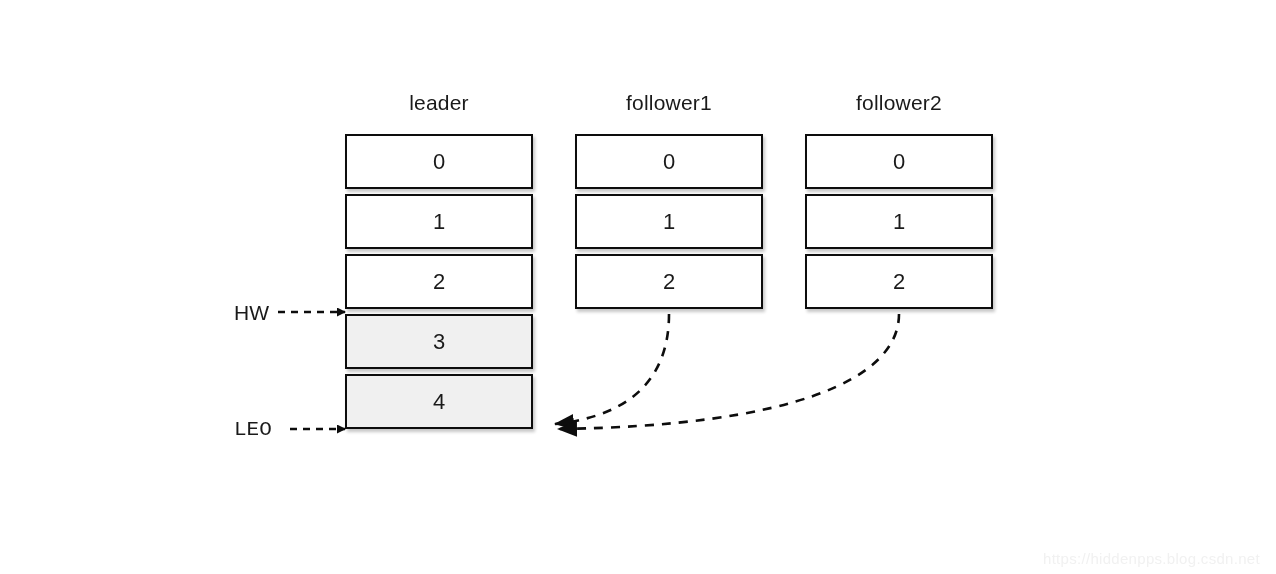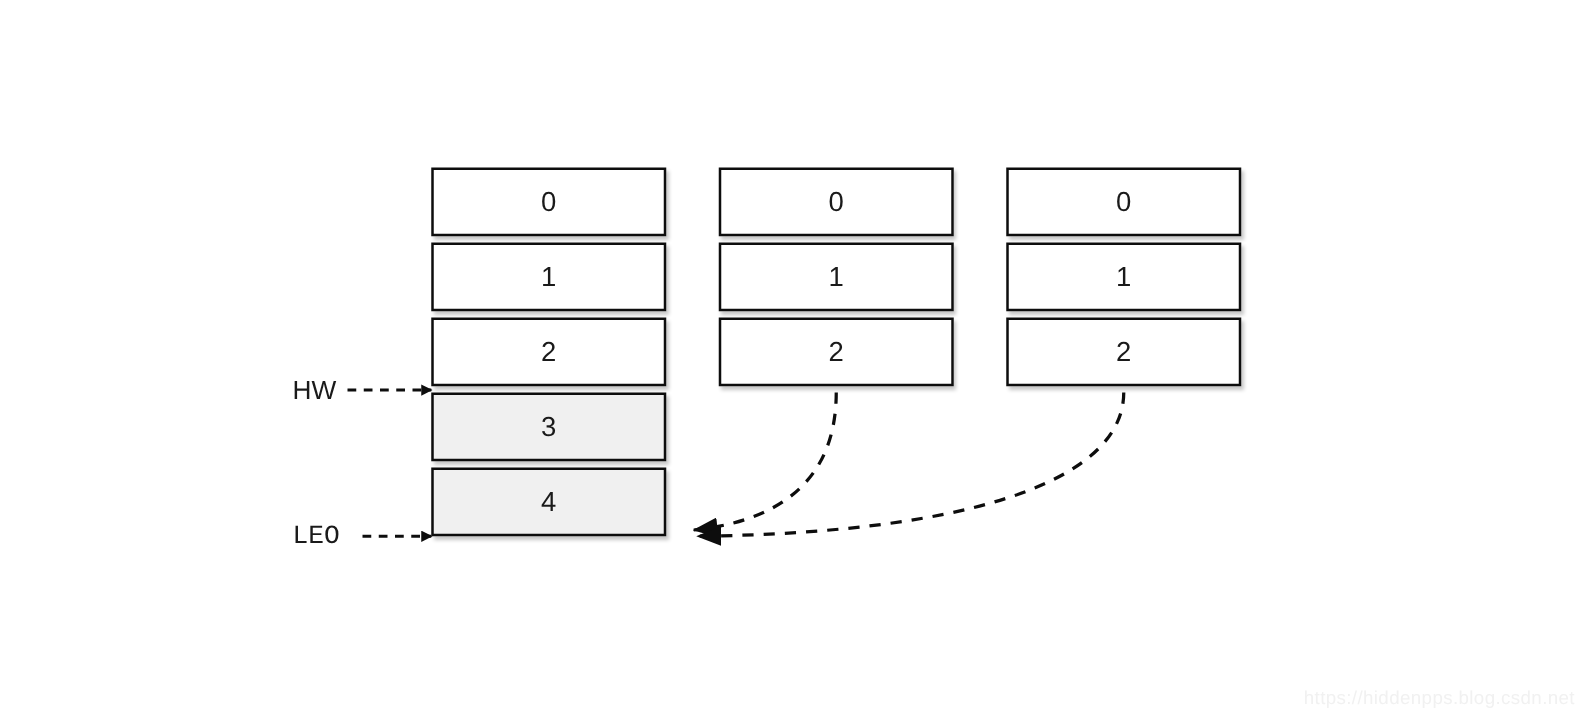--- a/index.html
+++ b/index.html
@@ -80,20 +80,23 @@
     color: #f1f1f1;
     white-space: nowrap;
     letter-spacing: 0.3px;
   }
 </style>
 </head>
 <body>
 
 <div id="canvas">
 
+  <div class="col-title" style="left:345px; top:92px; width:188px;">leader</div>
+  <div class="col-title" style="left:575px; top:92px; width:188px;">follower1</div>
+  <div class="col-title" style="left:805px; top:92px; width:188px;">follower2</div>
 
   <div class="replica" style="left:345px; top:134px;">
     <div class="cell">0</div>
     <div class="cell">1</div>
     <div class="cell">2</div>
     <div class="cell shaded">3</div>
     <div class="cell shaded last">4</div>
   </div>
 
   <div class="replica" style="left:575px; top:134px;">

